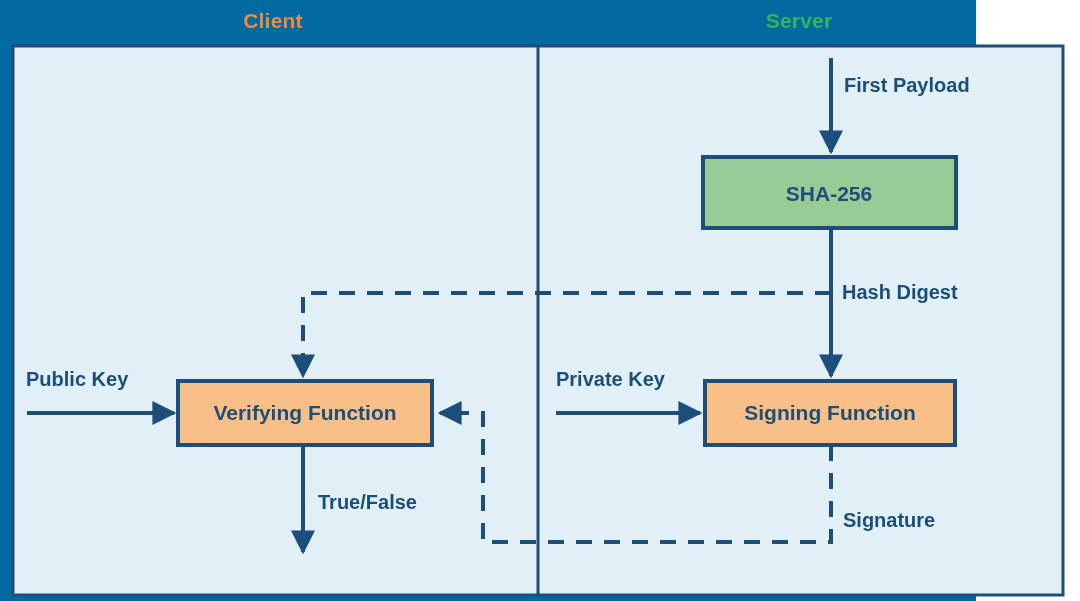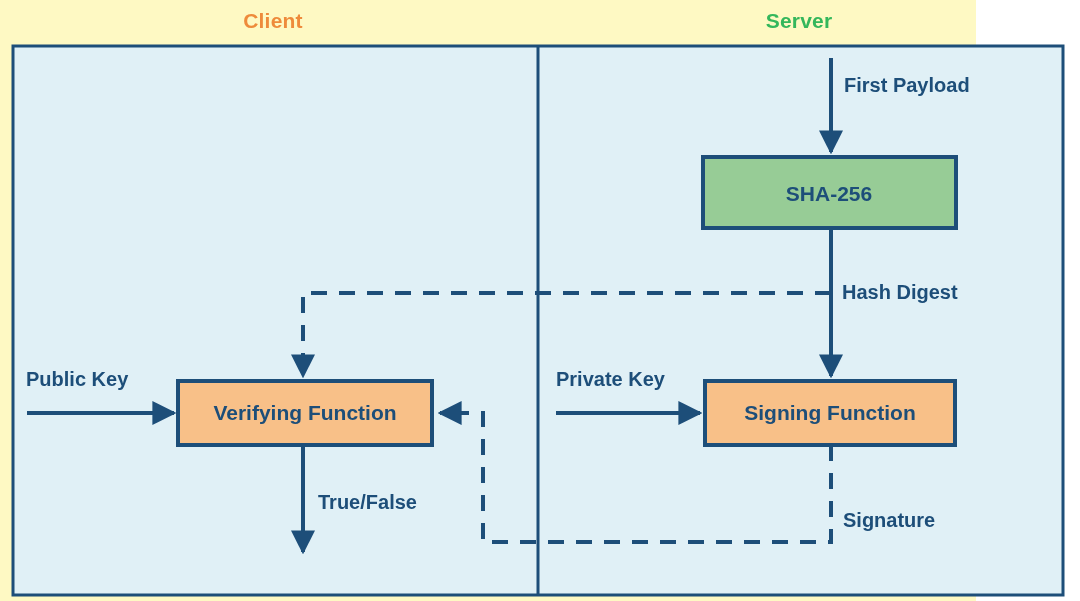--- a/index.html
+++ b/index.html
@@ -10,21 +10,21 @@
   body {
     width: 1080px;
     height: 601px;
     overflow: hidden;
     font-family: "Liberation Sans", sans-serif;
   }
   #canvas {
     position: relative;
     width: 976px;
     height: 601px;
-    background: #fef9c3;
+    background: #0369a1;
   }
   #canvas svg {
     position: absolute;
     top: 0;
     left: 0;
     display: block;
   }
   .hdr-label {
     font-weight: bold;
     font-size: 21px;

